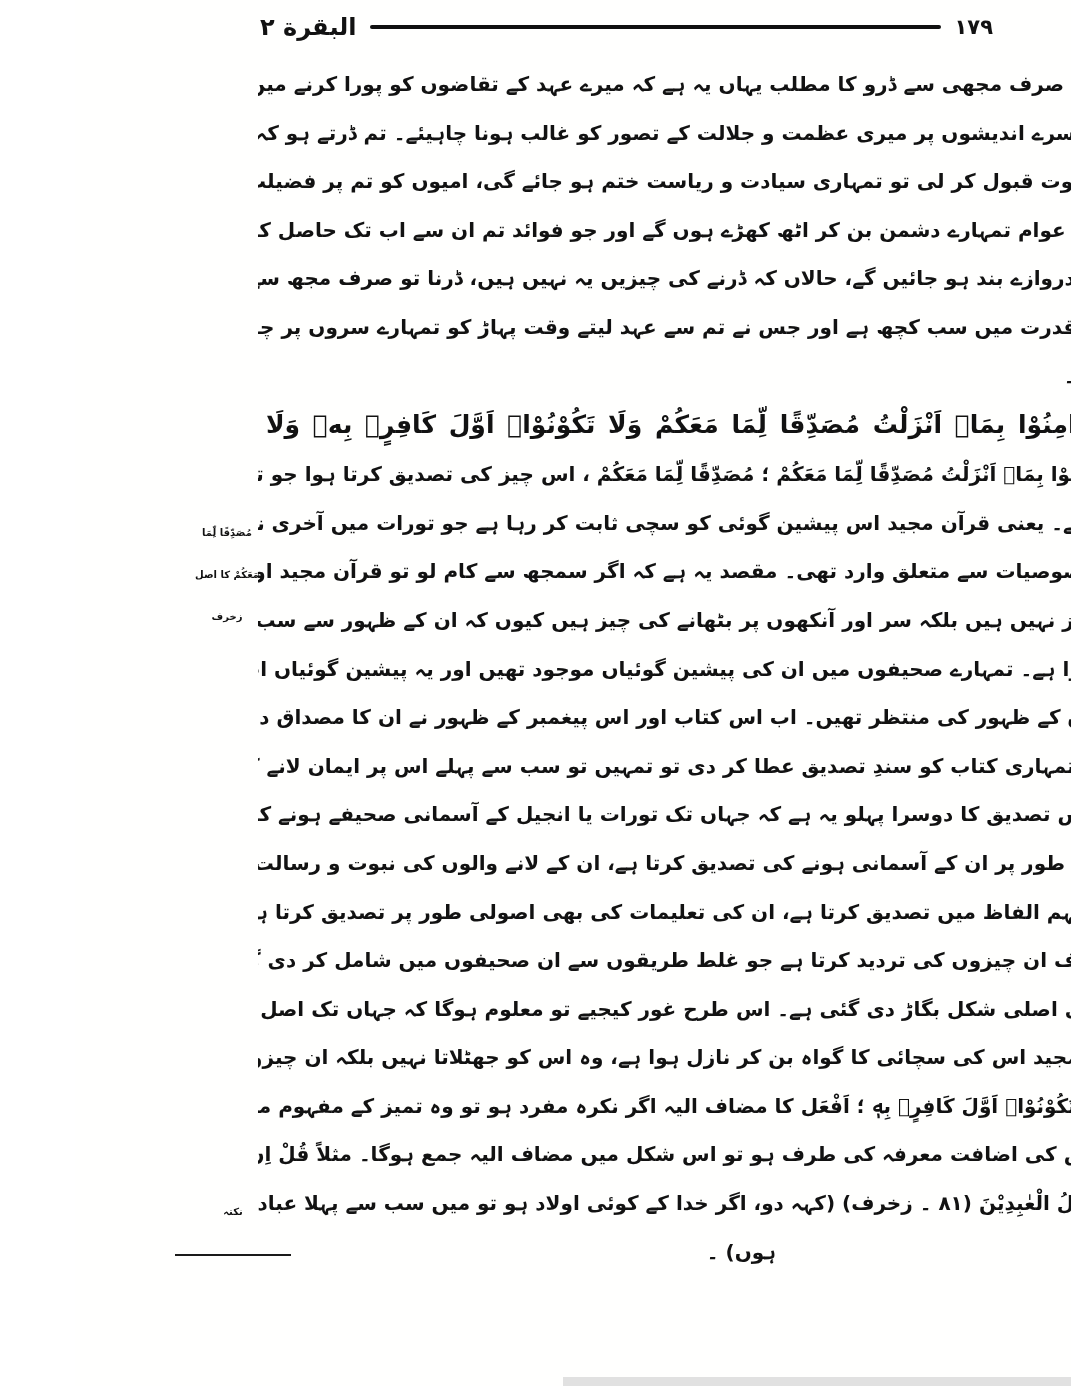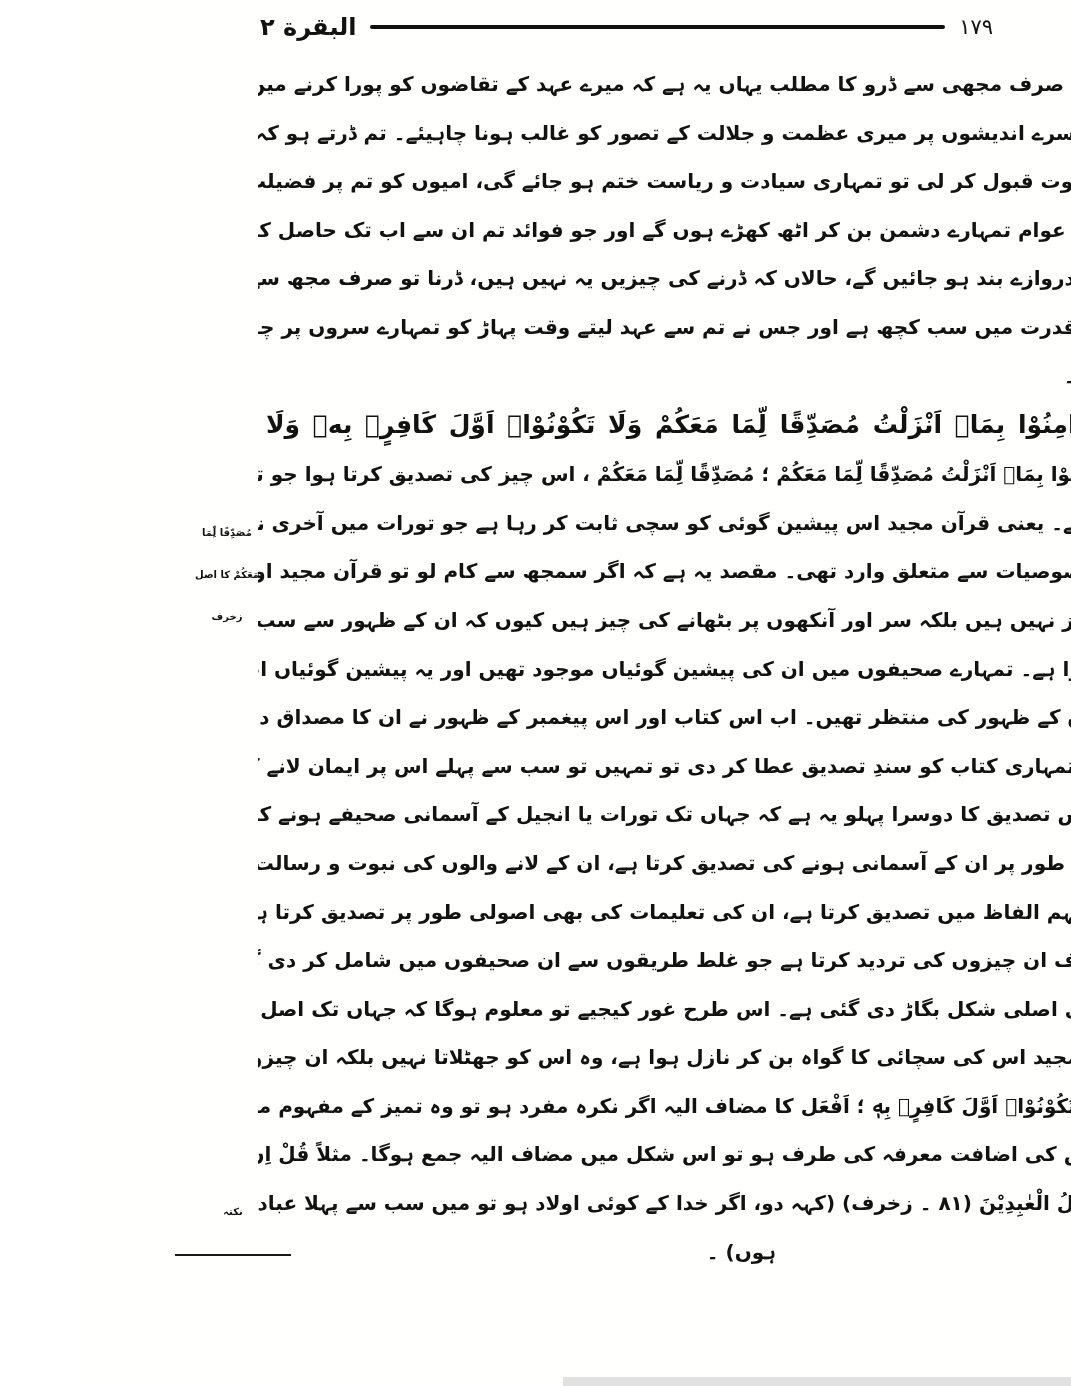--- a/index.html
+++ b/index.html
@@ -12,21 +12,21 @@
     color:#121212;
     direction:rtl;
   }
   
   .header{
     position:absolute;top:6px;left:185px;right:78px;height:42px;
     display:flex;flex-direction:row;align-items:center;direction:ltr;gap:14px;
   }
   .surah-title{font-size:24px;font-weight:bold;white-space:nowrap;direction:rtl;}
   .header-rule{flex:1;height:0;border-top:4px solid #101010;border-radius:2px;}
-  .page-number{font-size:21px;font-weight:normal;letter-spacing:3px;white-space:nowrap;direction:rtl;}
+  .page-number{font-size:21px;font-weight:bold;letter-spacing:3px;white-space:nowrap;direction:rtl;}
   
   .main{
     position:absolute;top:60px;left:183px;width:878px;
     direction:rtl;
   }
   .line{
     height:48.6px;line-height:48.6px;
     font-size:20px;font-weight:bold;
     text-align:justify;text-align-last:justify;
     white-space:nowrap;overflow:hidden;

